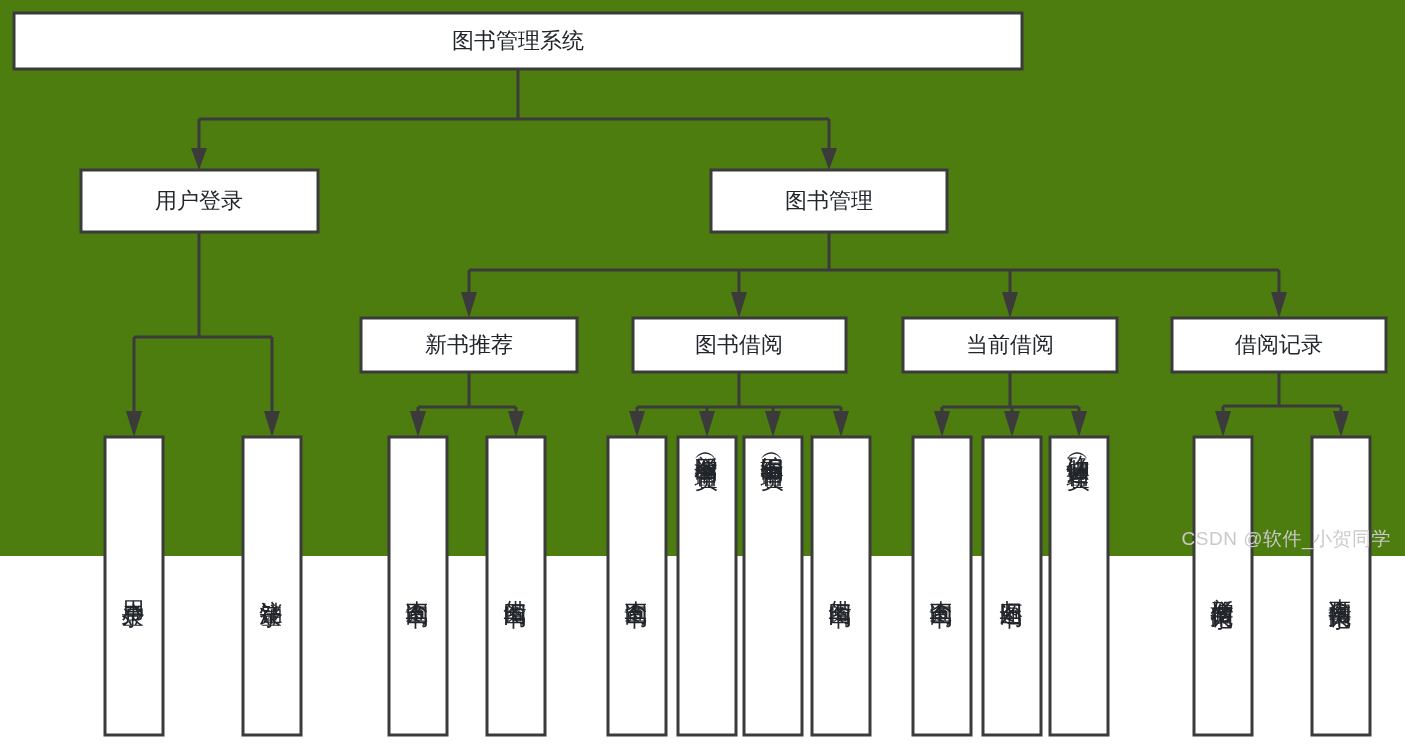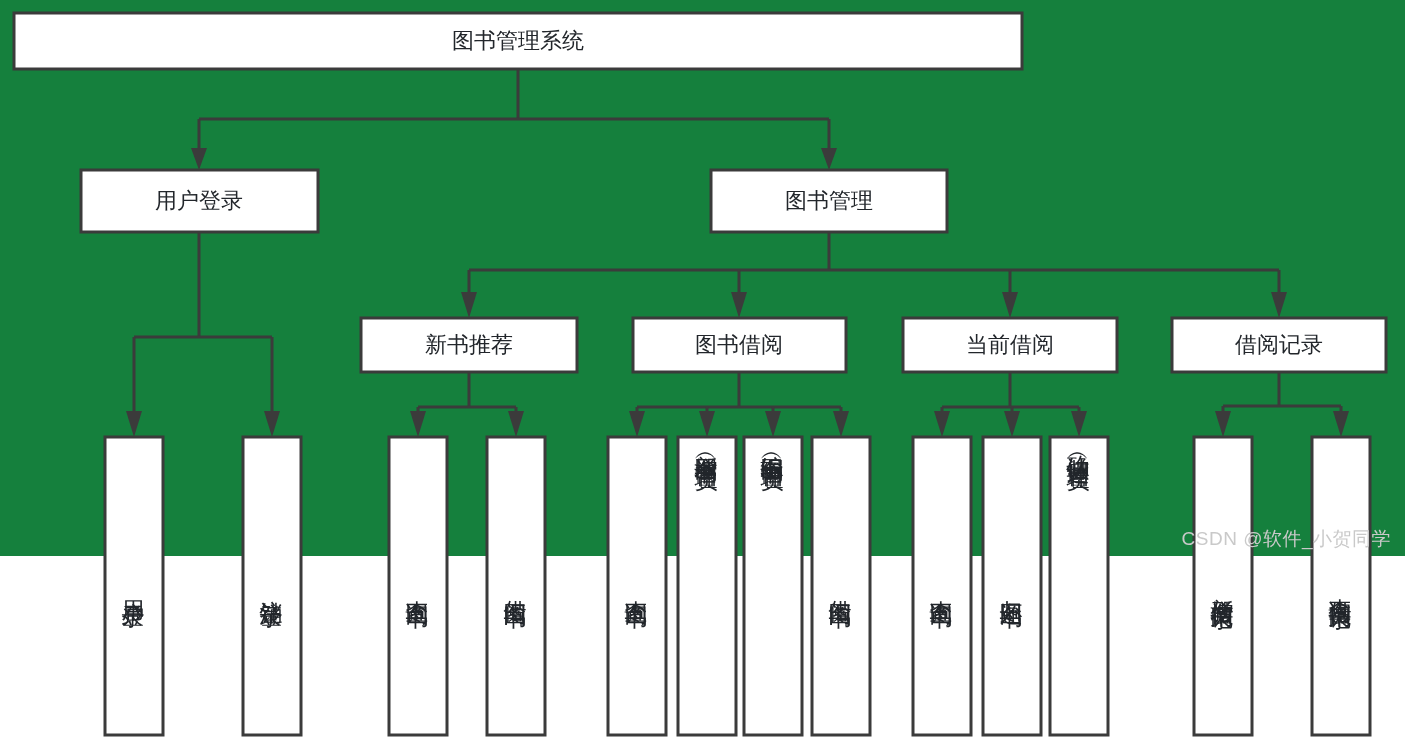--- a/index.html
+++ b/index.html
@@ -10,21 +10,21 @@
   body {
     width: 1405px;
     height: 747px;
     font-family: "Liberation Sans", "DejaVu Sans", sans-serif;
     overflow: hidden;
   }
   #diagram-root {
     position: relative;
     width: 1405px;
     height: 556px;
-    background: #15803d;
+    background: #4d7c0f;
   }
   svg.diagram-canvas {
     position: absolute;
     top: 0;
     left: 0;
     width: 1405px;
     height: 747px;
     display: block;
   }
   .node-box {

